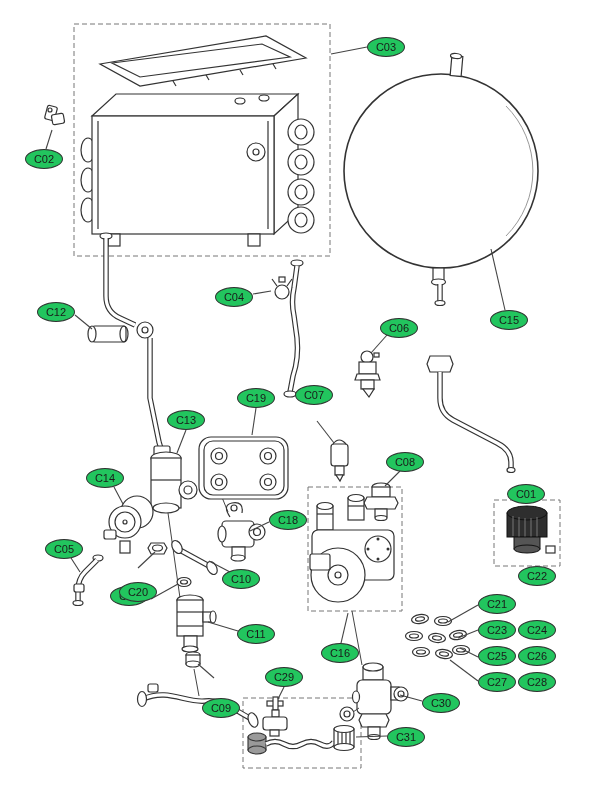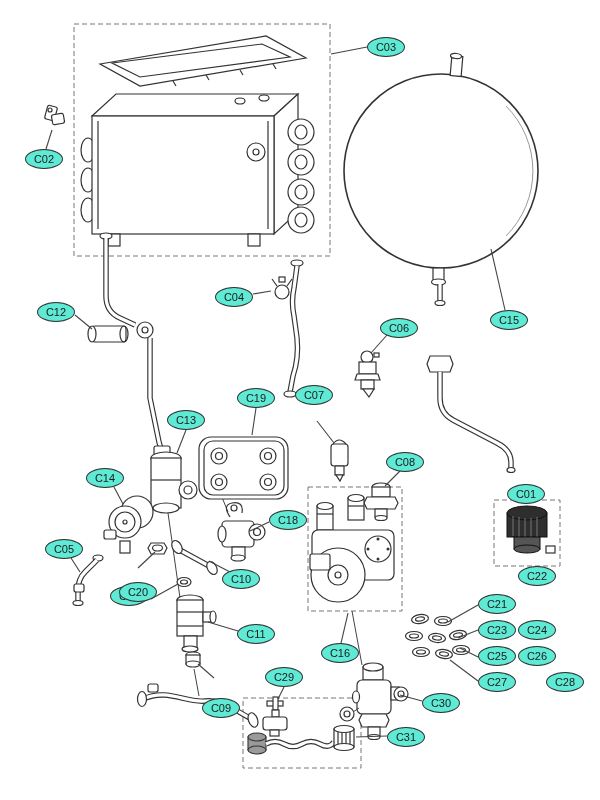--- a/index.html
+++ b/index.html
@@ -14,21 +14,21 @@
   .drk  { fill:#2e2e2e; stroke:#111; stroke-width:1; }
   .pipe-o { fill:none; stroke:#333; stroke-width:5.5; stroke-linecap:butt; }
   .pipe-i { fill:none; stroke:#fff; stroke-width:3.2; stroke-linecap:butt; }
   .dash { fill:none; stroke:#777; stroke-width:1; stroke-dasharray:5 3; }
   .lead { stroke:#444; stroke-width:1.1; }
   .thin { stroke:#444; stroke-width:1; fill:none; }
 
   .callout {
     position:absolute; width:38px; height:20px;
     border:1.4px solid #333; border-radius:50%;
-    background:#5eead4; color:#1a1a1a;
+    background:#22c55e; color:#1a1a1a;
     font-size:11px; font-weight:500;
     display:flex; align-items:center; justify-content:center;
     z-index:2; user-select:none;
   }
 </style>
 </head>
 <body>
 
 <div id="stage">
 
@@ -400,18 +400,18 @@
   <div class="callout" style="left:269px;top:510px">C18</div>
   <div class="callout" style="left:237px;top:388px">C19</div>
   <div class="callout" style="left:119px;top:582px">C20</div>
   <div class="callout" style="left:478px;top:594px">C21</div>
   <div class="callout" style="left:518px;top:566px">C22</div>
   <div class="callout" style="left:478px;top:620px">C23</div>
   <div class="callout" style="left:518px;top:620px">C24</div>
   <div class="callout" style="left:478px;top:646px">C25</div>
   <div class="callout" style="left:518px;top:646px">C26</div>
   <div class="callout" style="left:478px;top:672px">C27</div>
-  <div class="callout" style="left:546px;top:672px">C28</div>
+  <div class="callout" style="left:518px;top:672px">C28</div>
   <div class="callout" style="left:265px;top:667px">C29</div>
   <div class="callout" style="left:422px;top:693px">C30</div>
   <div class="callout" style="left:387px;top:727px">C31</div>
 
 </div>
 
 </body></html>

